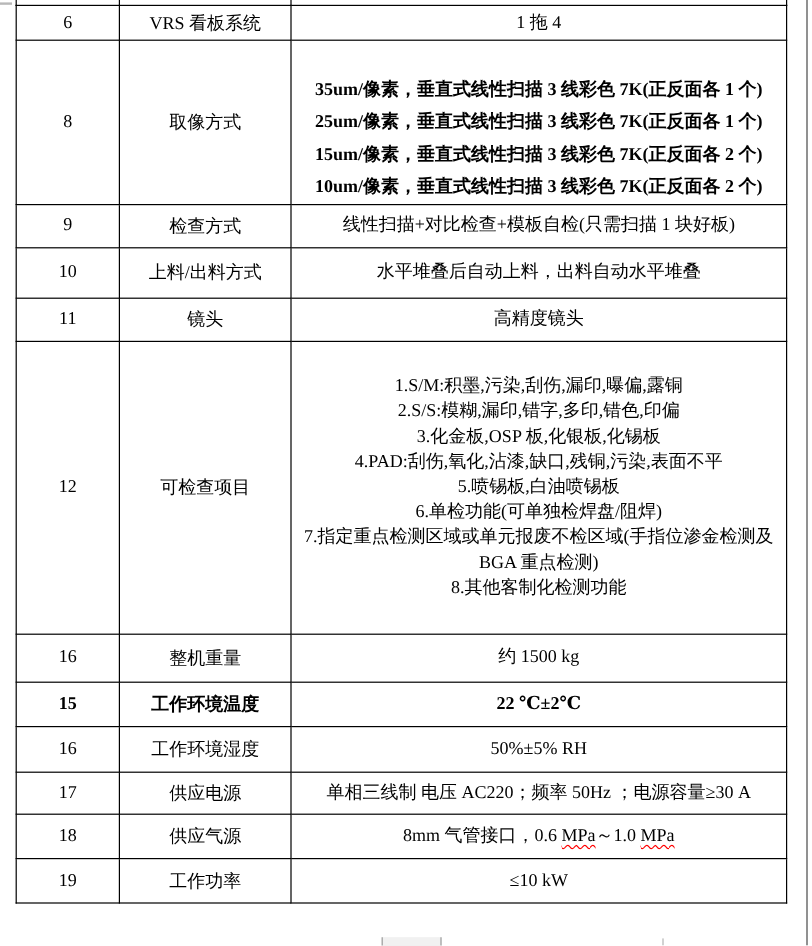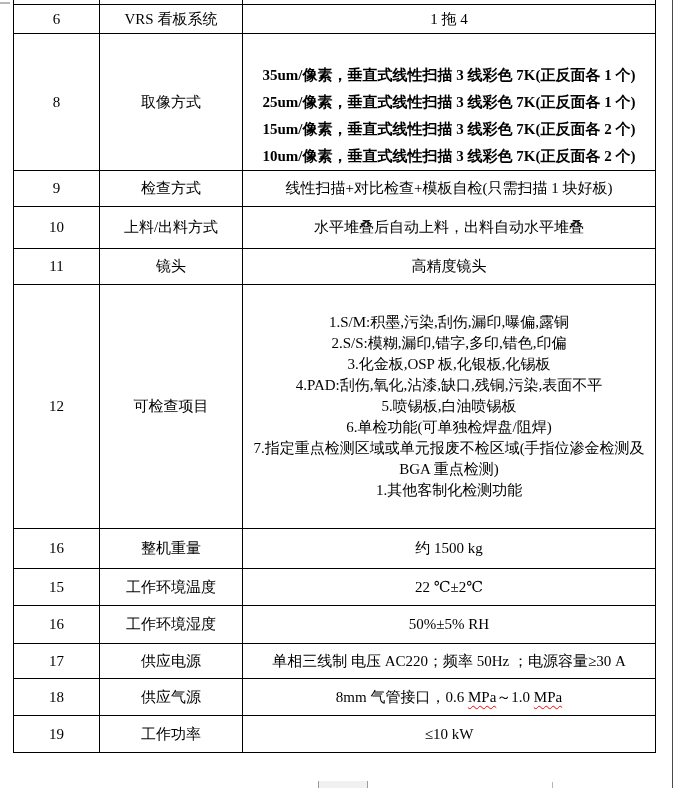--- a/index.html
+++ b/index.html
@@ -124,34 +124,34 @@
         <td>可检查项目</td>
         <td>
           <div class="vblock">
             <div class="vline">1.S/M:积墨,污染,刮伤,漏印,曝偏,露铜</div>
             <div class="vline">2.S/S:模糊,漏印,错字,多印,错色,印偏</div>
             <div class="vline">3.化金板,OSP 板,化银板,化锡板</div>
             <div class="vline">4.PAD:刮伤,氧化,沾漆,缺口,残铜,污染,表面不平</div>
             <div class="vline">5.喷锡板,白油喷锡板</div>
             <div class="vline">6.单检功能(可单独检焊盘/阻焊)</div>
             <div class="vline">7.指定重点检测区域或单元报废不检区域(手指位渗金检测及 BGA 重点检测)</div>
-            <div class="vline">1.其他客制化检测功能</div>
+            <div class="vline">8.其他客制化检测功能</div>
           </div>
         </td>
       </tr>
       <tr class="row-14" style="height: 40px;">
         <td>16</td>
         <td>整机重量</td>
         <td>
           <div class="vblock">
             <div class="vline">约 1500 kg</div>
           </div>
         </td>
       </tr>
-      <tr class="row-15" style="height: 37px;">
+      <tr class="row-15" style="height: 37px; font-weight: bold;">
         <td>15</td>
         <td>工作环境温度</td>
         <td>
           <div class="vblock">
             <div class="vline">22 ℃±2℃</div>
           </div>
         </td>
       </tr>
       <tr class="row-16" style="height: 38px;">
         <td>16</td>

